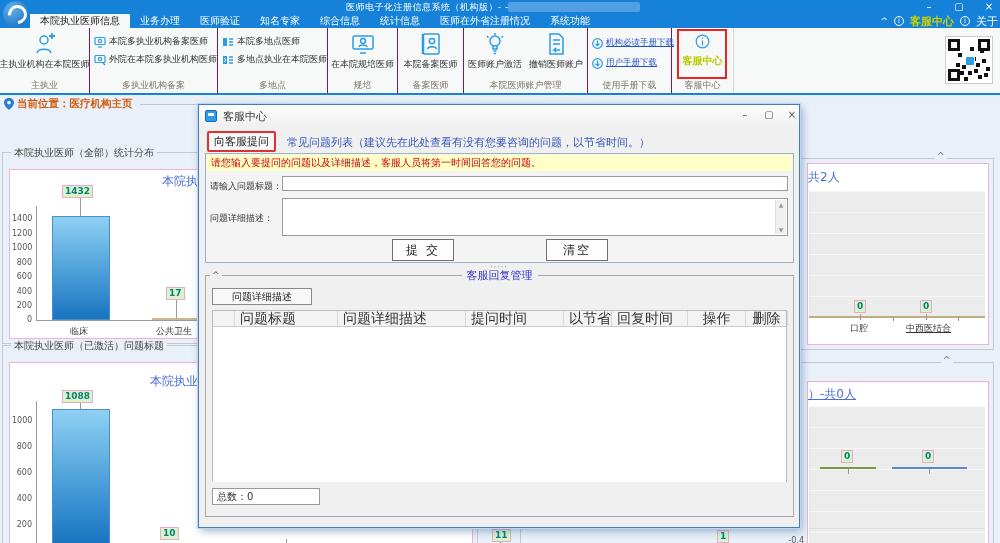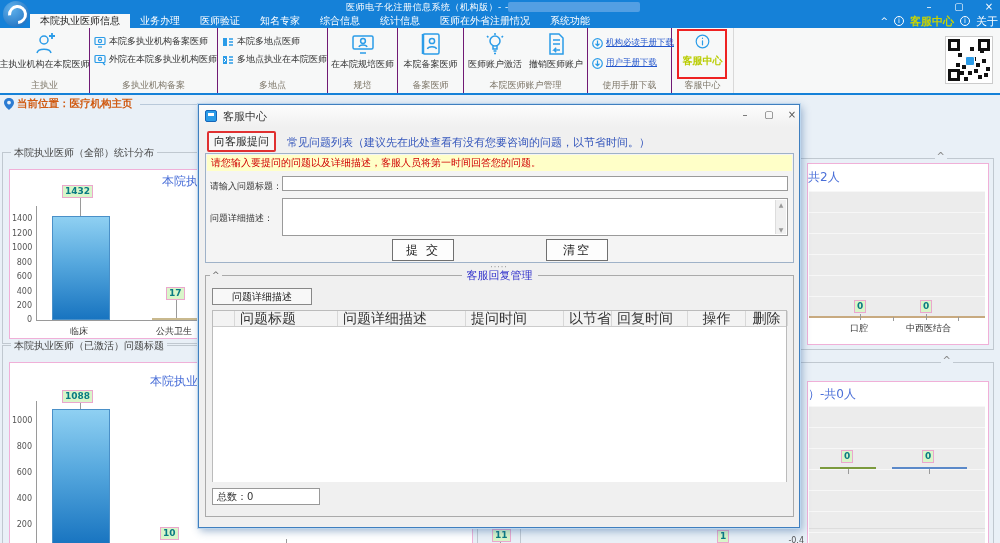--- a/index.html
+++ b/index.html
@@ -339,28 +339,28 @@
         <span class="ctitle" style="left:0px; top:5px;">共2人</span>
         <div class="grayplot" style="left:1px; top:27px; width:176px; height:126px;"></div>
         <span class="tan-axis" style="left:1px; top:152px; width:176px;"></span>
         <span class="leader" style="left:52px; top:150px; height:6px;"></span>
         <span class="leader" style="left:118px; top:150px; height:6px;"></span>
         <span class="leader" style="left:85px; top:153px; height:4px;"></span>
         <span class="leader" style="left:150px; top:153px; height:4px;"></span>
         <span class="vlabel" style="left:46px; top:136px;">0</span>
         <span class="vlabel" style="left:112px; top:136px;">0</span>
         <span class="xcat" style="left:42px; top:158px;">口腔</span>
-        <span class="xcat" style="left:98px; top:158px;">中西医结合</span>
+        <span class="xcat" style="left:98px; top:158px;text-decoration:underline;">中西医结合</span>
       </div>
     </div>
 
     <div class="fieldset" style="left:520px; top:267px; width:474px; height:181px; border-bottom:none;">
       <span class="chev" style="right:40px; top:-6px;">^</span>
       <div class="chartbox" style="left:286px; top:18px; width:182px; height:163px; border-bottom:none;">
-        <span class="ctitle" style="left:0px; top:4px;">）-共0人</span>
+        <span class="ctitle" style="left:0px; top:4px;text-decoration:underline;">）-共0人</span>
         <div class="grayplot" style="left:1px; top:24px; width:176px; height:139px;"></div>
         <span class="seg-green" style="left:12px; top:85px; width:56px;"></span>
         <span class="seg-blue" style="left:84px; top:85px; width:75px;"></span>
         <span class="leader" style="left:40px; top:87px; height:5px;"></span>
         <span class="leader" style="left:121px; top:87px; height:5px;"></span>
         <span class="vlabel" style="left:33px; top:68px;">0</span>
         <span class="vlabel" style="left:114px; top:68px;">0</span>
         <span class="axis-h" style="left:1px; top:146px; width:176px; background:#ddd;"></span>
       </div>
       <span class="ytick" style="left:263px; top:173px; background:#e9f0f7;">-0.4</span>

